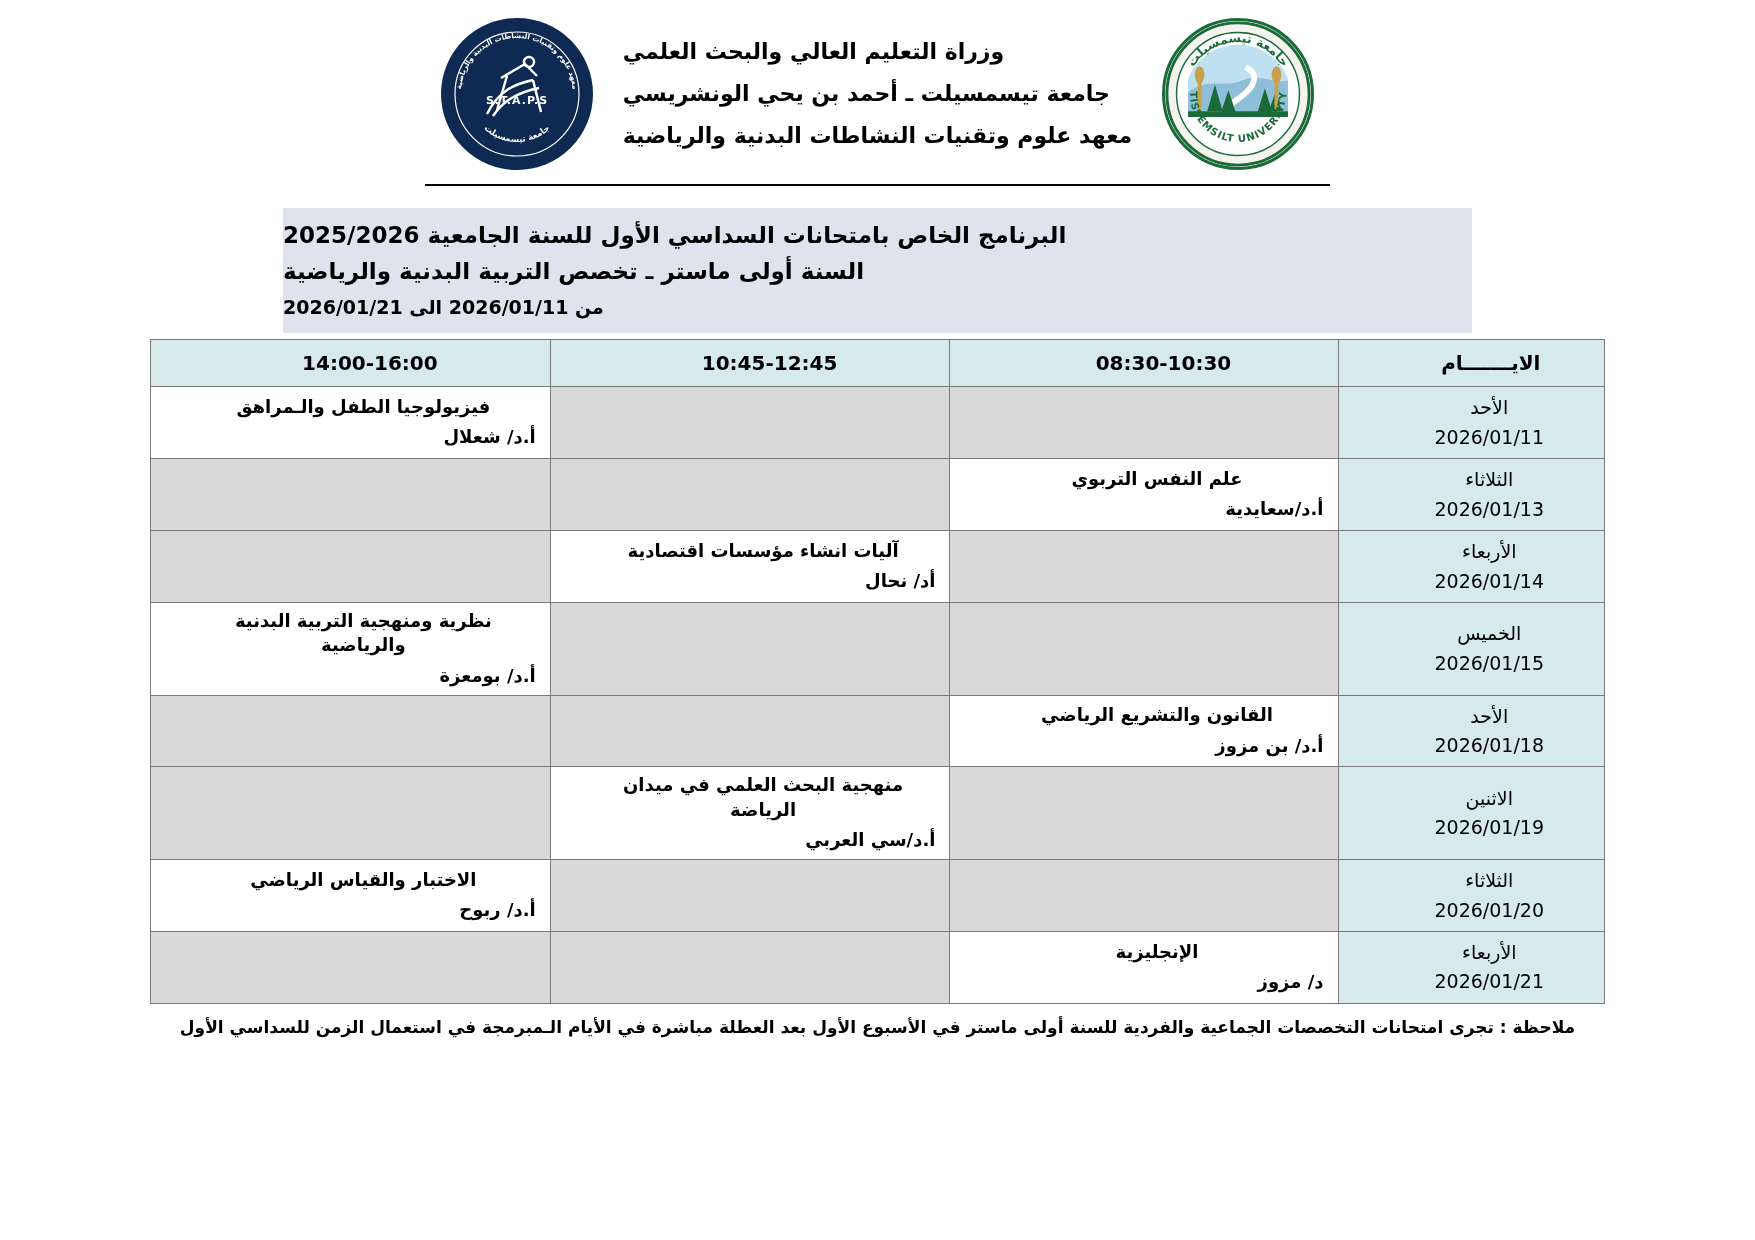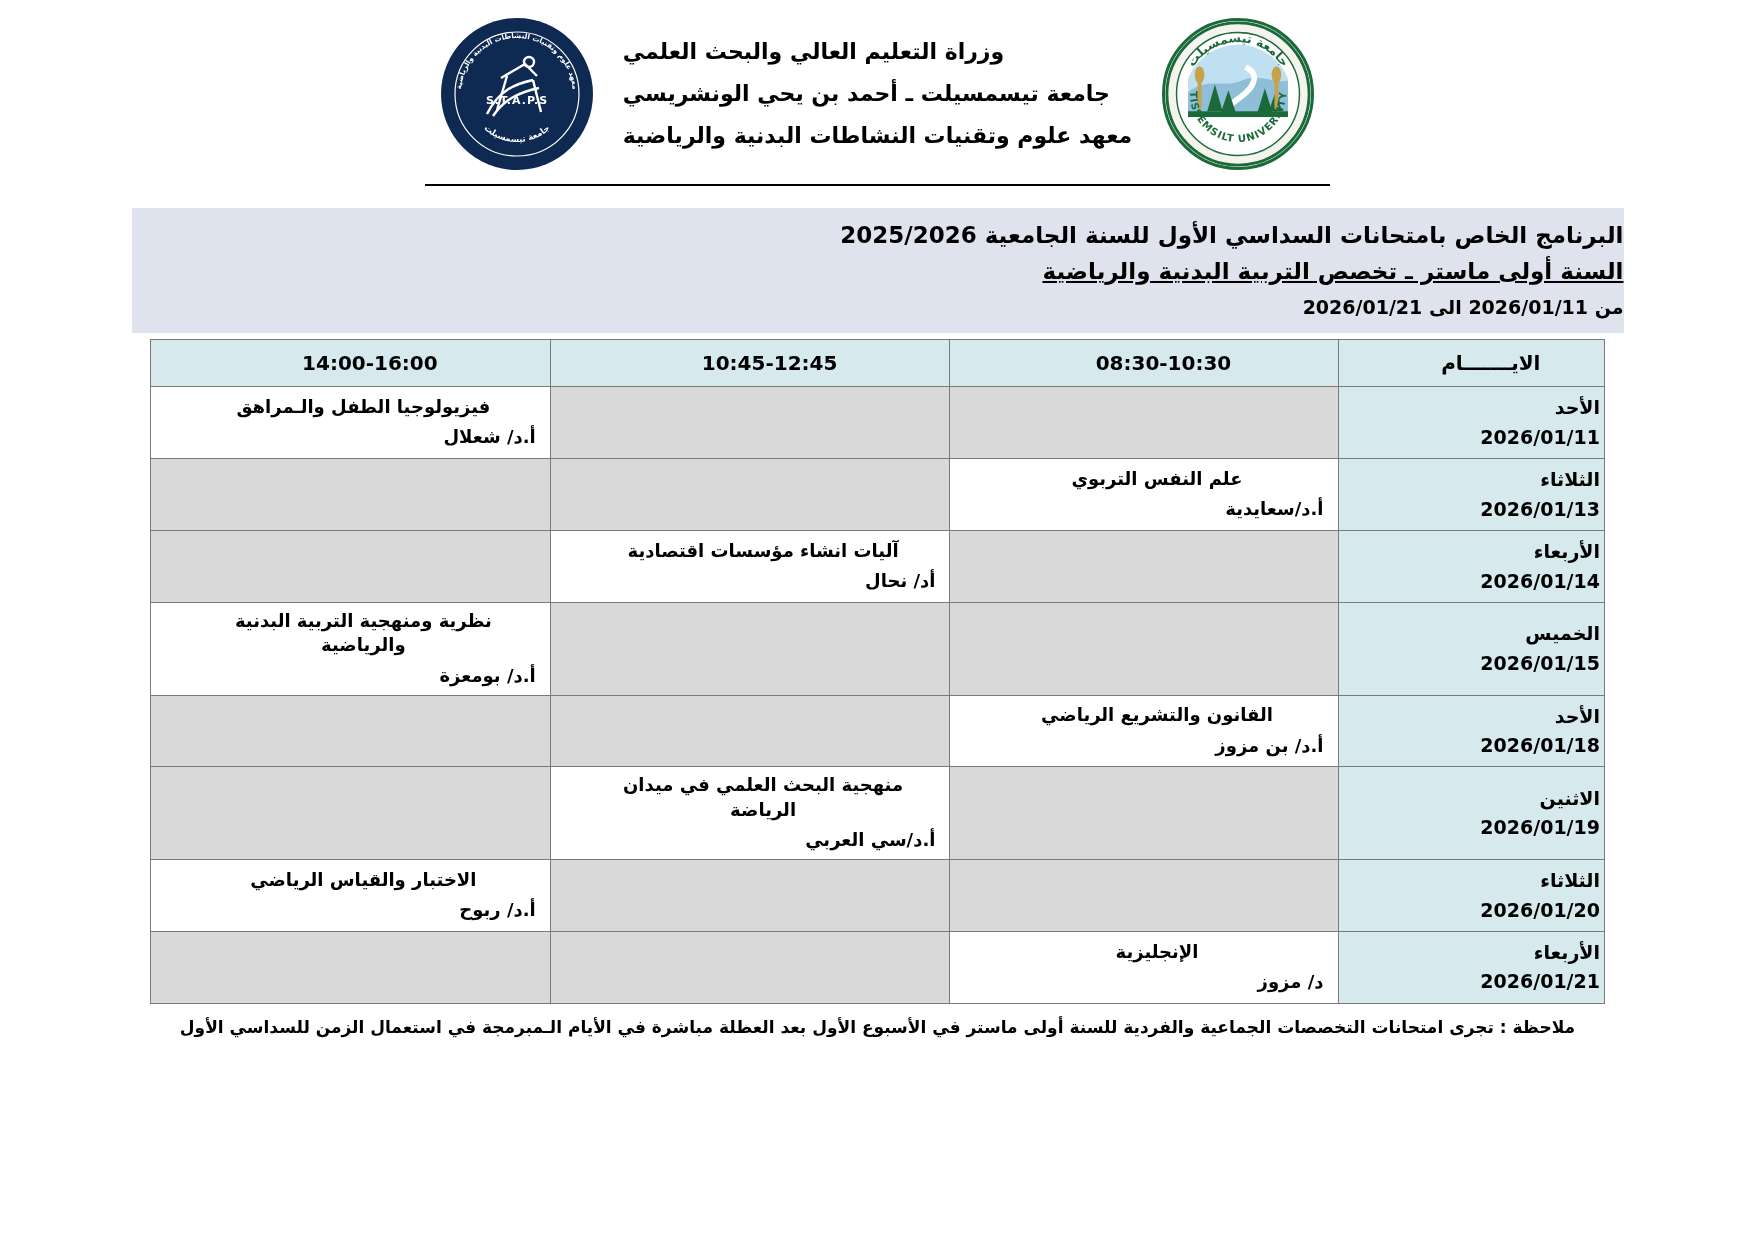--- a/index.html
+++ b/index.html
@@ -46,37 +46,36 @@
   }
   .header-rule {
     width: 905px;
     height: 2px;
     background: #000;
     margin: 14px auto 0 auto;
   }
 
   
   .title-block {
-    width: 1492px;
+    width: 1189px;
     margin: 22px auto 0 auto;
     background: #dfe3ee;
-    text-align: right;
+    text-align: left;
     padding: 10px 0 8px 0;
     box-sizing: border-box;
   }
   .title-line1 {
     font-size: 23px;
     font-weight: bold;
     line-height: 1.55;
   }
   .title-line2 {
     font-size: 23px;
     font-weight: bold;
     line-height: 1.55;
-    text-decoration: underline;
   }
   .title-line3 {
     font-size: 19px;
     font-weight: bold;
     line-height: 1.9;
   }
 
   
   .tbl-wrap {
     width: 1455px;
@@ -97,22 +96,23 @@
     font-size: 20px;
     font-weight: bold;
     height: 44px;
     text-align: center;
   }
   th.hdr.days {
     letter-spacing: 0;
   }
   td.day {
     background: #d6e9ec;
+    text-align: center;
     font-size: 19px;
-    font-weight: bold;
+    font-weight: normal;
     line-height: 1.55;
     padding: 6px 4px;
   }
   td.slot {
     background: #d9d9d9;
     padding: 6px 14px;
   }
   td.slot.filled {
     background: #ffffff;
   }

